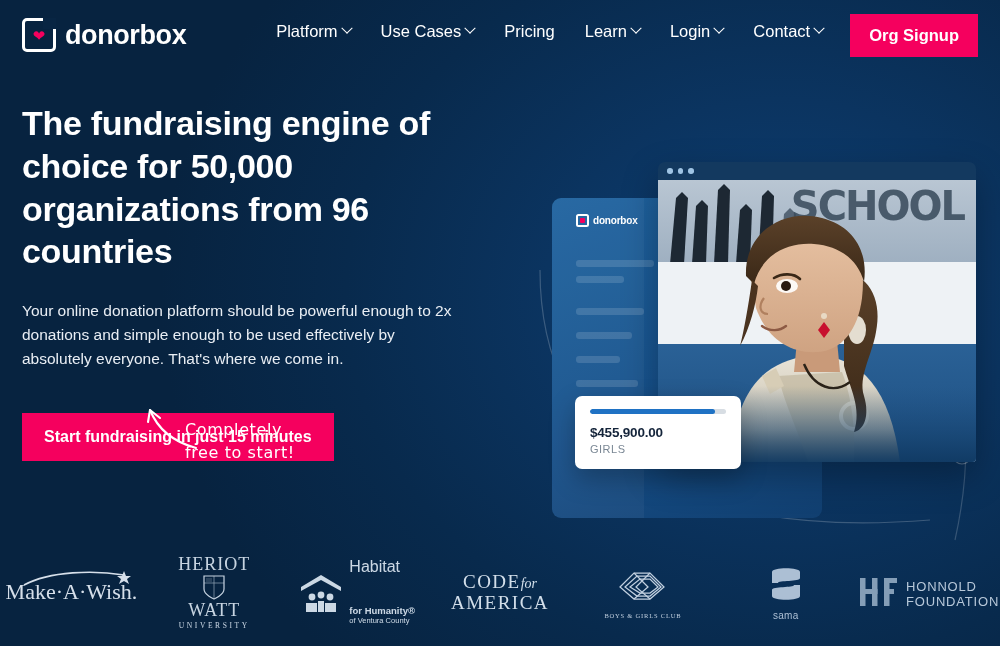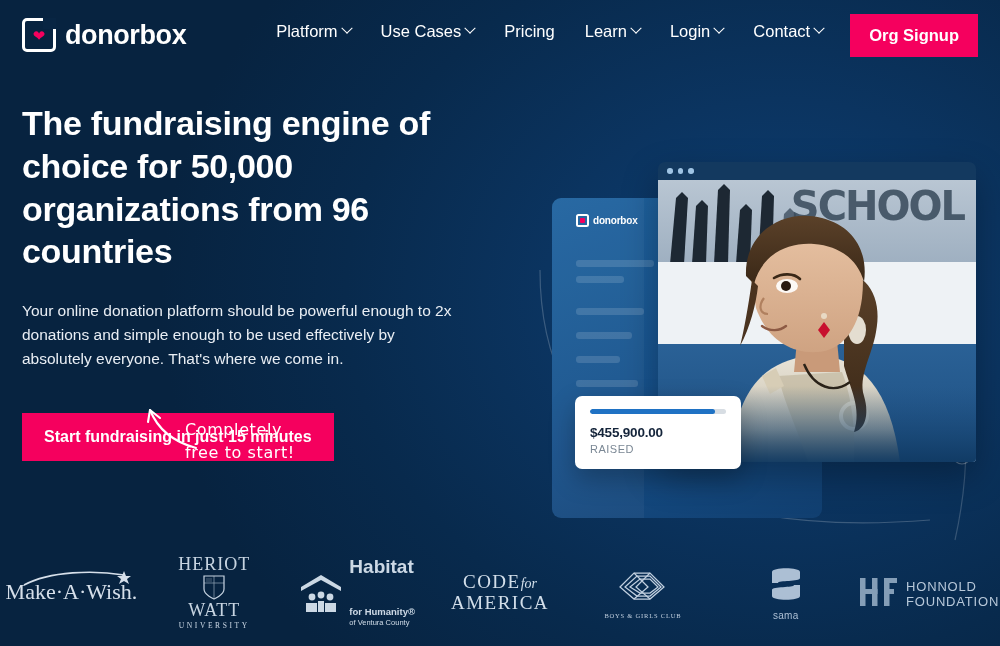--- a/index.html
+++ b/index.html
@@ -366,21 +366,21 @@
   }
   .lg-hw .l1 { font-size: 18px; letter-spacing: 1px; display: block; }
   .lg-hw .l2 { font-size: 18px; letter-spacing: 1px; display: block; margin-top: 1px; }
   .lg-hw .l3 { font-size: 7.5px; letter-spacing: 2.6px; display: block; margin-top: 3px; }
   .lg-hab {
     display: flex;
     align-items: center;
     gap: 6px;
     color: #dbe6f1;
   }
-  .lg-hab-t .t1 { font-size: 19px; font-weight: 700; display: block; line-height: 1; }
+  .lg-hab-t .t1 { font-size: 16px; font-weight: 400; display: block; line-height: 1; }
   .lg-hab-t .t2 { font-size: 9.5px; font-weight: 700; display: block; line-height: 1.15; margin-top: 31px; }
   .lg-hab-t .t3 { font-size: 7.5px; display: block; line-height: 1.2; }
   .lg-cfa {
     text-align: center;
     color: #e2ecf6;
     font-family: "Liberation Serif", serif;
     line-height: 1.0;
   }
   .lg-cfa .c1 { font-size: 19px; letter-spacing: 1.5px; margin-top: 12px; }
   .lg-cfa .c2 { font-style: italic; font-size: 14px; }
@@ -569,21 +569,21 @@
         </svg>
 
       </div>
     </div>
 
     <div class="stat-card">
       <div class="bar-track">
         <div class="bar-fill" id="progressFill" style="width: 92%;"></div>
       </div>
       <div class="stat-amt">$455,900.00</div>
-      <div class="stat-lbl">RAISED</div>
+      <div class="stat-lbl">GIRLS</div>
     </div>
 
   </div>
 
   <div class="logos">
 
     <div class="logo-slot">
       <span class="lg-maw">
         <svg width="120" height="18" viewBox="0 0 120 18" style="position:absolute;left:14px;top:-9px">
           <path d="M4 15 C 30 1, 74 0, 104 5" stroke="#e6eef7" stroke-width="1.6" fill="none"></path>

